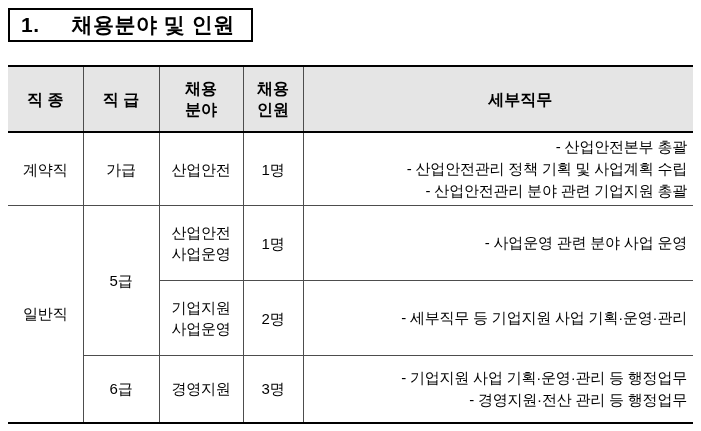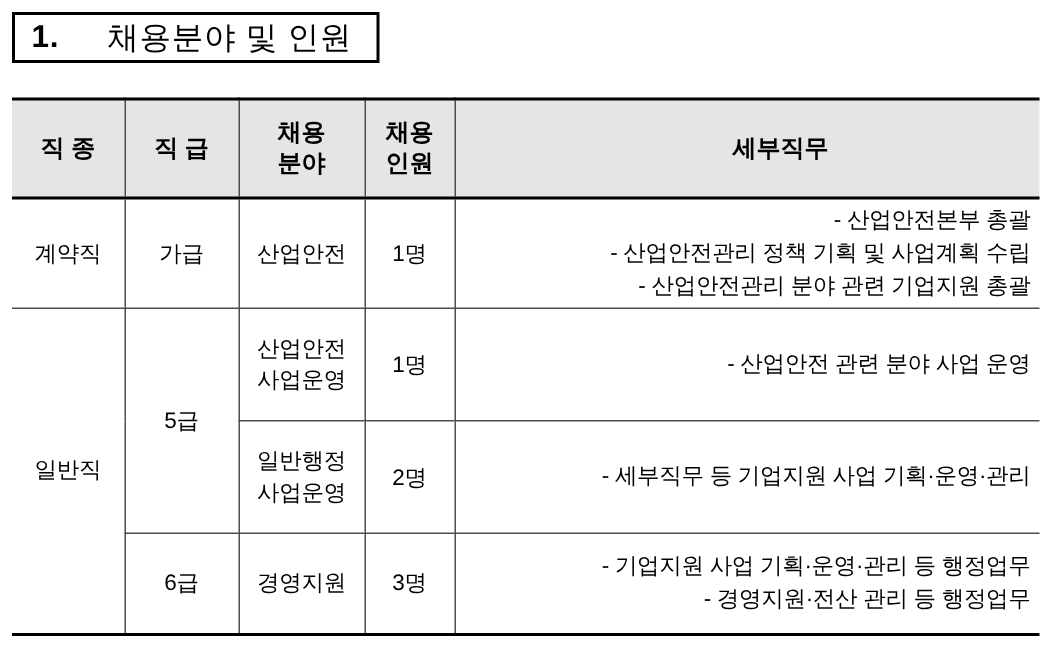--- a/index.html
+++ b/index.html
@@ -23,21 +23,21 @@
     align-items: center;
     padding: 0 16px 0 11px;
   }
   .title-num {
     font-size: 21px;
     font-weight: bold;
     letter-spacing: 0.5px;
   }
   .title-text {
     font-size: 21px;
-    font-weight: normal;
+    font-weight: bold;
     margin-left: 32px;
     letter-spacing: 0.5px;
   }
 
   
   table.recruit-table {
     position: absolute;
     left: 8px; top: 65px;
     width: 685px;
     border-collapse: collapse;
@@ -112,24 +112,24 @@
       <td class="duties edge-right pre">- 산업안전본부 총괄
 - 산업안전관리 정책 기획 및 사업계획 수립
 - 산업안전관리 분야 관련 기업지원 총괄</td>
     </tr>
     <tr class="r2">
       <td class="edge-left center" rowspan="3">일반직</td>
       <td class="center" rowspan="2">5급</td>
       <td class="center pre">산업안전
 사업운영</td>
       <td class="center">1명</td>
-      <td class="duties edge-right pre">- 산업안전 관련 분야 사업 운영</td>
+      <td class="duties edge-right pre">- 사업운영 관련 분야 사업 운영</td>
     </tr>
     <tr class="r3">
-      <td class="center pre">일반행정
+      <td class="center pre">기업지원
 사업운영</td>
       <td class="center">2명</td>
       <td class="duties edge-right pre">- 세부직무 등 기업지원 사업 기획·운영·관리</td>
     </tr>
     <tr class="r4">
       <td class="center">6급</td>
       <td class="center">경영지원</td>
       <td class="center">3명</td>
       <td class="duties edge-right pre">- 기업지원 사업 기획·운영·관리 등 행정업무
 - 경영지원·전산 관리 등 행정업무</td>

